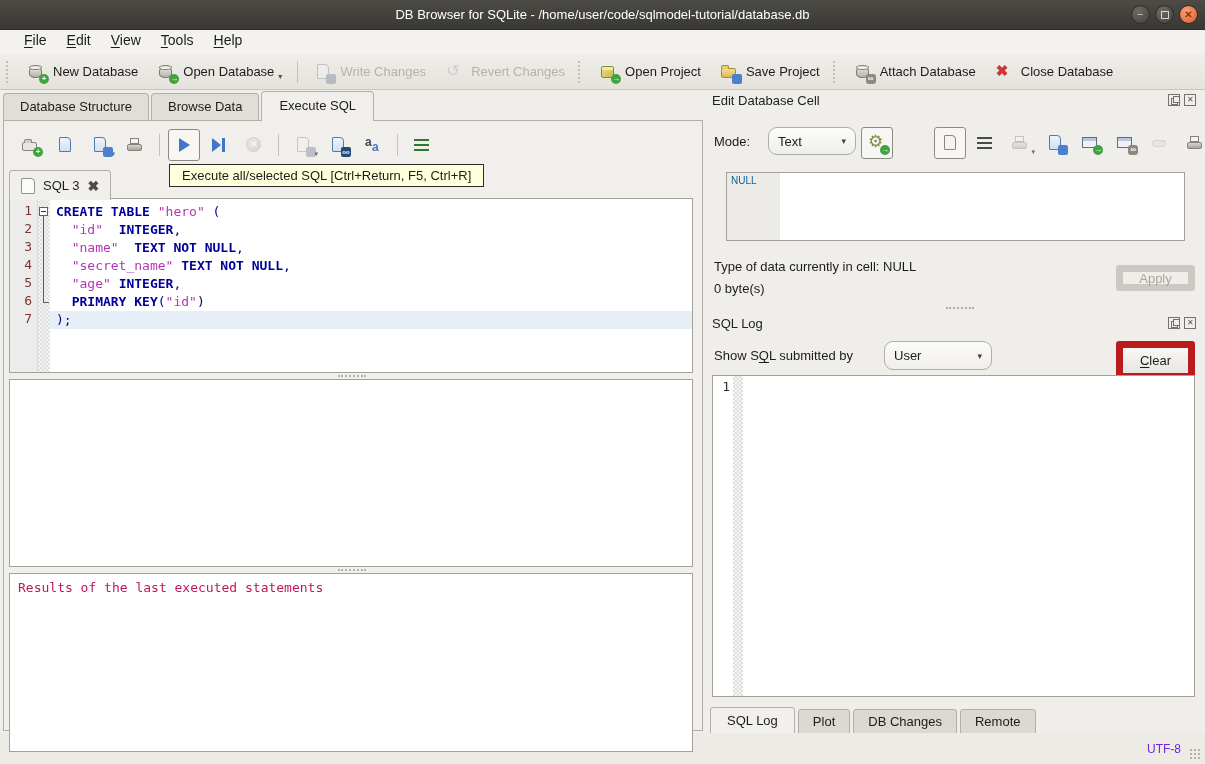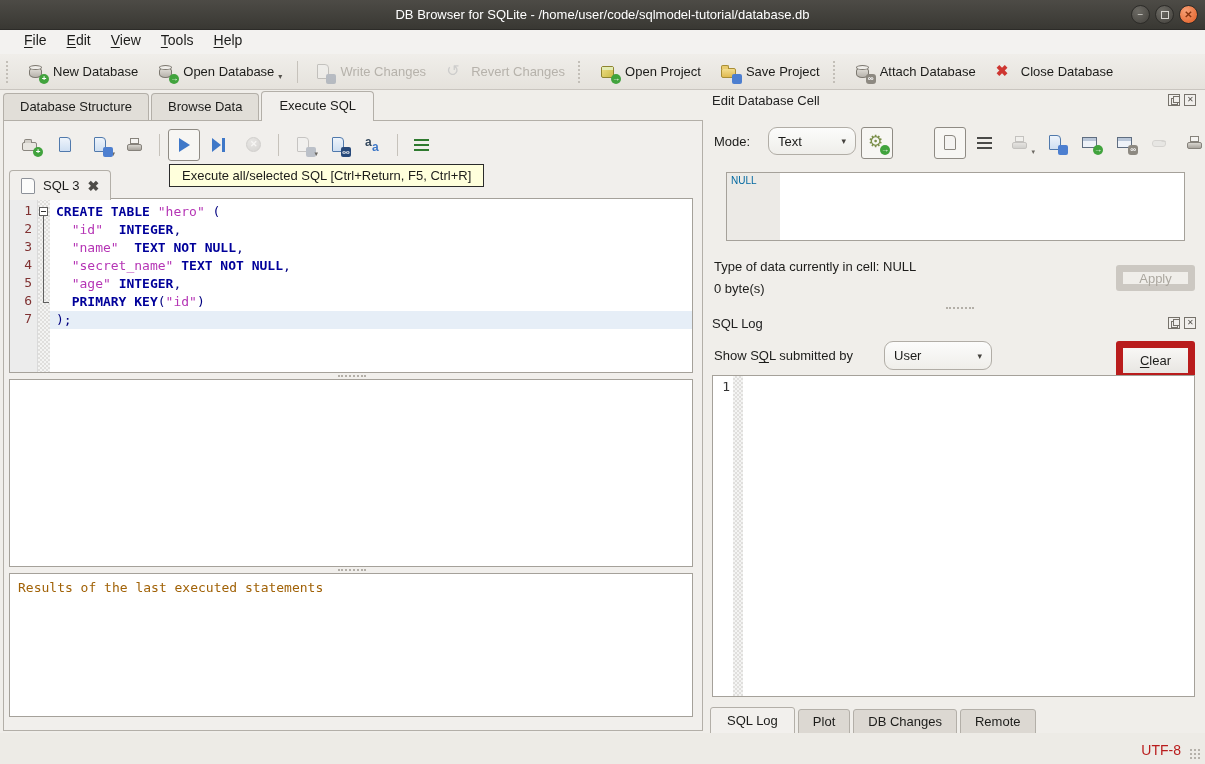--- a/index.html
+++ b/index.html
@@ -105,22 +105,22 @@
   .fcell.end::after{content:"";position:absolute;left:5px;top:9px;width:6px;height:1px;background:#5f5f5f}
   .codecol{flex:1;padding-top:4px;font:13px/18px "DejaVu Sans Mono",monospace;white-space:pre}
   .codeline{height:18px;padding-left:6px}
   .codeline.current{background:#e6eef7}
   .tk-k{color:#00009a;font-weight:bold}
   .tk-s{color:#b535b5}
   .tk-p{color:#000080}
 
   .dots-h{width:28px;height:0;border-top:2px dotted #b3afa8}
   .grid-box{position:absolute;left:5px;top:258px;width:684px;height:188px;border:1px solid #a5a19a;background:#fff;box-sizing:border-box}
-  .results-box{position:absolute;left:5px;top:452px;width:684px;height:144px;border:1px solid #a5a19a;background:#fff;
-               box-sizing:border-box;color:#a16207;font:13px "DejaVu Sans Mono",monospace;padding:6px 8px}
+  .results-box{position:absolute;left:5px;top:452px;width:684px;height:179px;border:1px solid #a5a19a;background:#fff;
+               box-sizing:border-box;color:#be185d;font:13px "DejaVu Sans Mono",monospace;padding:6px 8px}
 
   
   .dock{position:absolute;left:706px;width:494px}
   .dock-title{position:absolute;left:6px;font-size:13px;color:#222}
   .dock-ctrls{position:absolute;right:4px;display:flex;gap:4px}
   .dock-btn{width:12px;height:12px;border:1px solid #76726b;background:#f1efec;position:relative;box-sizing:border-box}
   .dock-btn.float::before{content:"";position:absolute;left:2px;top:3px;width:5px;height:5px;border:1px solid #76726b}
   .dock-btn.float::after{content:"";position:absolute;left:4px;top:1px;width:5px;height:5px;border:1px solid #76726b;background:#f1efec}
   .dock-btn.closed::before{content:"✕";position:absolute;left:2px;top:0px;font-size:8px;color:#55524d}
   .select{border:1px solid #b1ada6;border-radius:9px;background:linear-gradient(#fcfcfb,#efeeea);
@@ -134,21 +134,21 @@
   .cellnull{position:absolute;left:4px;top:2px;font-size:10px;color:#0369a1}
   .logbox{position:absolute;left:6px;top:68px;width:483px;height:322px;border:1px solid #a5a19a;background:#fff;box-sizing:border-box;display:flex}
   .loggutter{width:20px;padding-top:3px;text-align:right;padding-right:3px;font:13px "DejaVu Sans Mono",monospace;color:#333;box-sizing:border-box}
   .logstrip{width:10px}
   .dock-tabs{position:absolute;left:4px;top:400px;display:flex;align-items:flex-end}
   .dock-tab{padding:4px 14px 5px;border:1px solid #b3afa8;border-radius:3px 3px 0 0;background:#dcd8d2;margin-right:3px}
   .dock-tab.active{background:#f2f0ed;padding:5px 16px 6px}
 
   
   .statusbar{position:absolute;left:0;top:733px;width:100%;height:31px;background:#edebe6}
-  .enc{position:absolute;right:24px;top:9px;color:#b91c1c;font-size:14px}
+  .enc{position:absolute;right:24px;top:9px;color:#6d28d9;font-size:12px}
   .grip{position:absolute;right:4px;bottom:4px;width:12px;height:12px;
         background-image:radial-gradient(circle,#b5b1aa 1px,transparent 1.4px);background-size:4px 4px}
 </style>
 </head>
 <body>
 
 <div class="titlebar">
   <span class="title-text">DB Browser for SQLite - /home/user/code/sqlmodel-tutorial/database.db</span>
   <div class="win-controls">
     <div class="win-btn">−</div>

